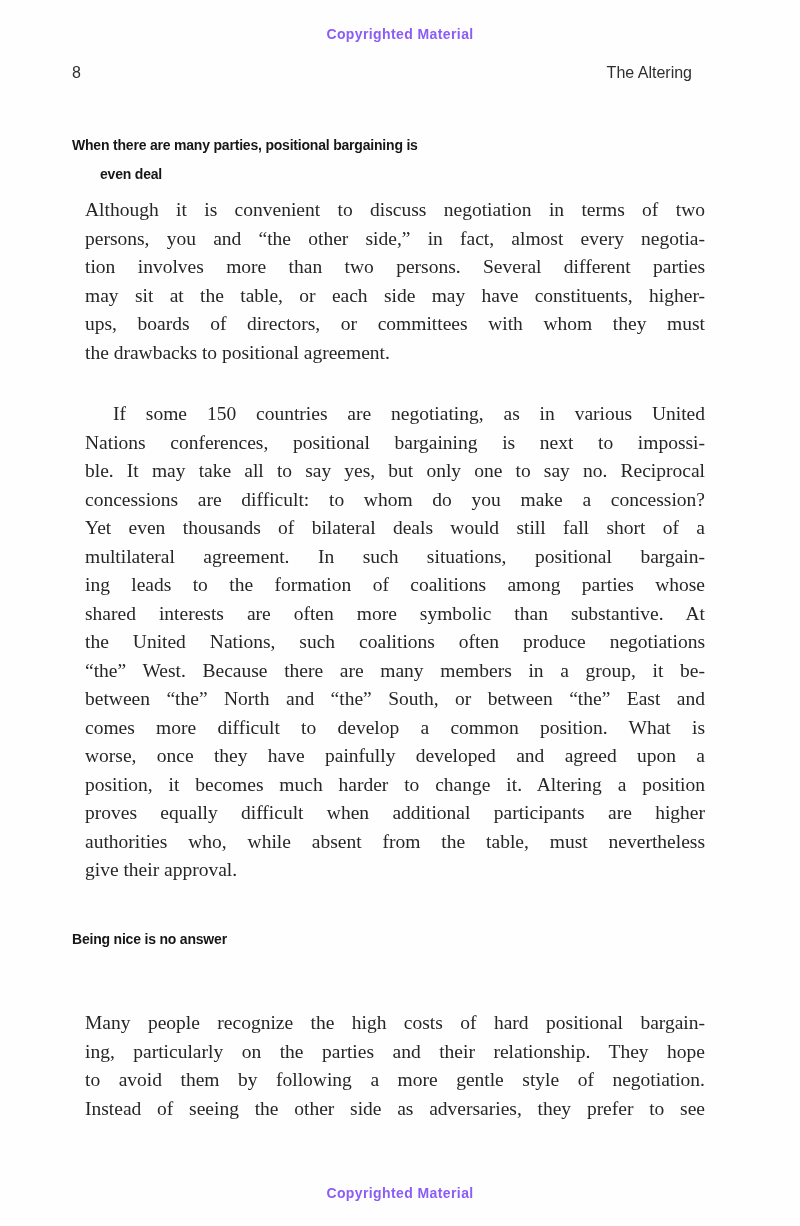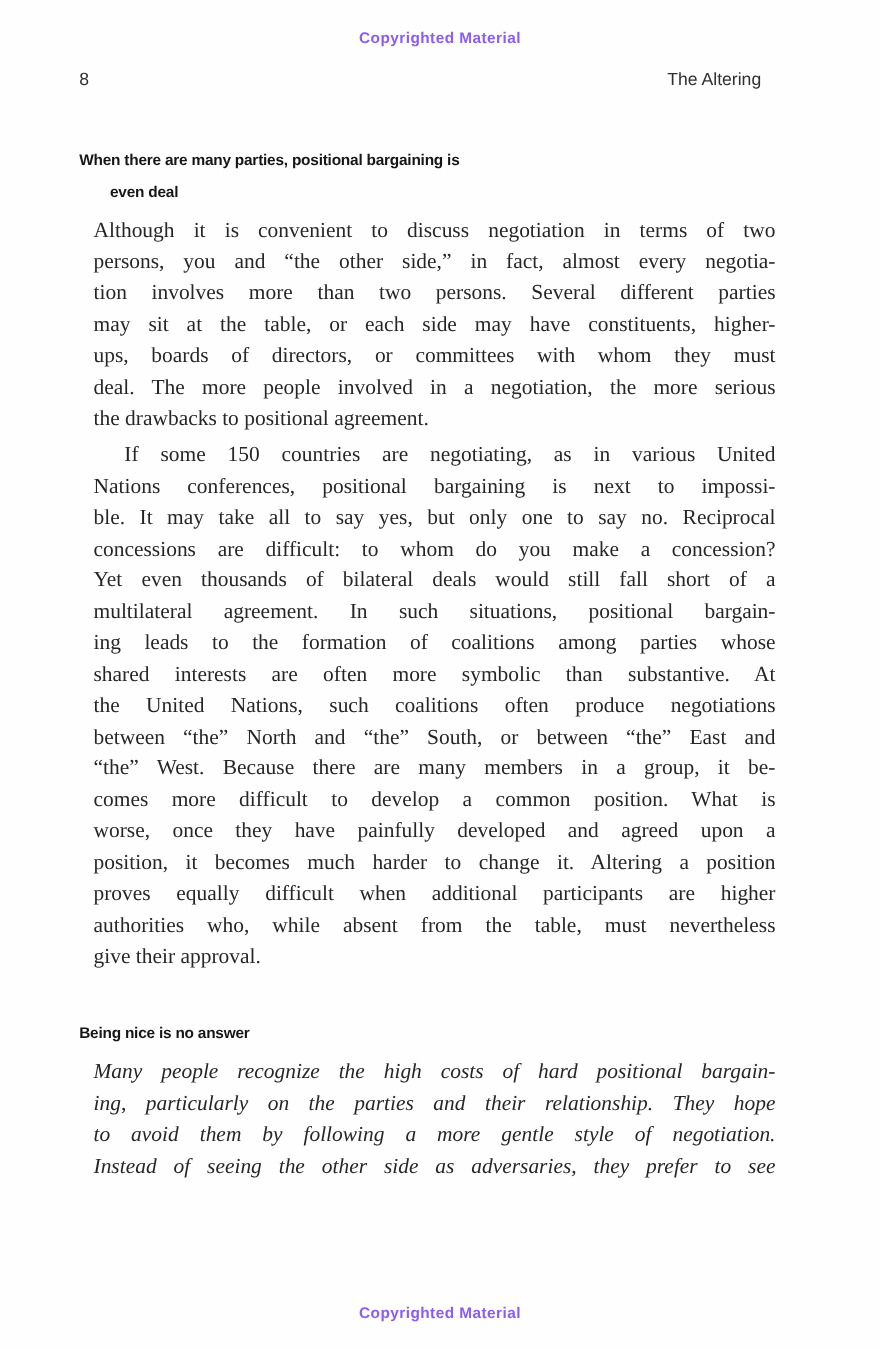--- a/index.html
+++ b/index.html
@@ -55,21 +55,21 @@
     left: 72px;
     width: 620px;
     font-family: "Liberation Serif", serif;
     font-size: 19.5px;
     line-height: 28.5px;
     color: #262626;
     margin-left: 13px;
   }
   .para-1 { top: 196px; }
   .para-2 { top: 400px; }
-  .para-3 { top: 961px; font-style: italic; }
+  .para-3 { top: 1009px; }
   .line {
     text-align: justify;
     text-align-last: justify;
     white-space: nowrap;
   }
   .line.last {
     text-align: left;
     text-align-last: left;
   }
   .line.indent { padding-left: 28px; }
@@ -92,36 +92,35 @@
     <div class="line">When there are many parties, positional bargaining is</div>
     <div class="line last indent">even deal</div>
   </h2>
 
 <div class="paragraph para-1">
     <div class="line">Although it is convenient to discuss negotiation in terms of two</div>
     <div class="line">persons, you and “the other side,” in fact, almost every negotia-</div>
     <div class="line">tion involves more than two persons. Several different parties</div>
     <div class="line">may sit at the table, or each side may have constituents, higher-</div>
     <div class="line">ups, boards of directors, or committees with whom they must</div>
-    <div class="line">deal. The more people involved in a negotiation, the more serious</div>
     <div class="line last">the drawbacks to positional agreement.</div>
   </div>
 
 <div class="paragraph para-2">
     <div class="line indent">If some 150 countries are negotiating, as in various United</div>
     <div class="line">Nations conferences, positional bargaining is next to impossi-</div>
     <div class="line">ble. It may take all to say yes, but only one to say no. Reciprocal</div>
     <div class="line">concessions are difficult: to whom do you make a concession?</div>
     <div class="line">Yet even thousands of bilateral deals would still fall short of a</div>
     <div class="line">multilateral agreement. In such situations, positional bargain-</div>
     <div class="line">ing leads to the formation of coalitions among parties whose</div>
     <div class="line">shared interests are often more symbolic than substantive. At</div>
     <div class="line">the United Nations, such coalitions often produce negotiations</div>
+    <div class="line">“the” West. Because there are many members in a group, it be-</div>
     <div class="line">between “the” North and “the” South, or between “the” East and</div>
-    <div class="line">“the” West. Because there are many members in a group, it be-</div>
     <div class="line">comes more difficult to develop a common position. What is</div>
     <div class="line">worse, once they have painfully developed and agreed upon a</div>
     <div class="line">position, it becomes much harder to change it. Altering a position</div>
     <div class="line">proves equally difficult when additional participants are higher</div>
     <div class="line">authorities who, while absent from the table, must nevertheless</div>
     <div class="line last">give their approval.</div>
   </div>
 
 <h2 class="section-heading heading-2"><span>Being nice is no answer</span></h2>
 

